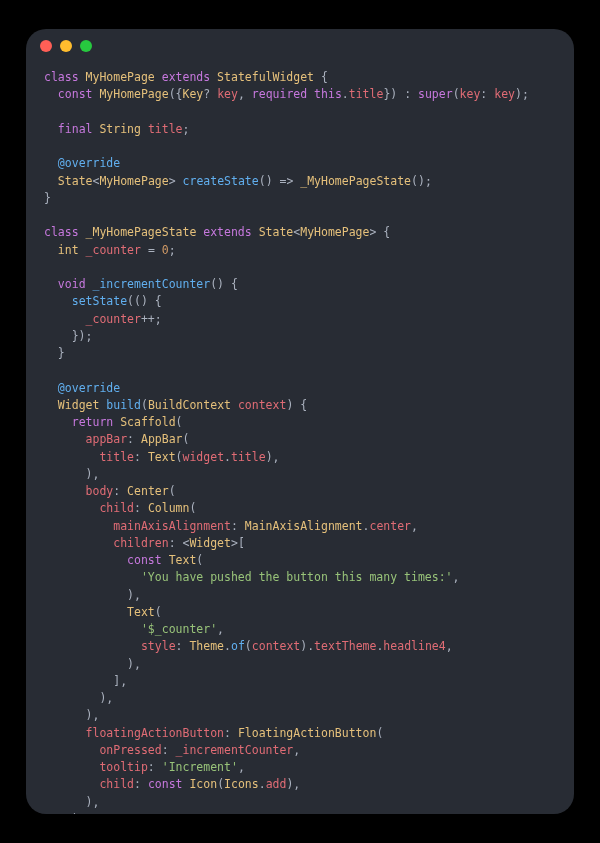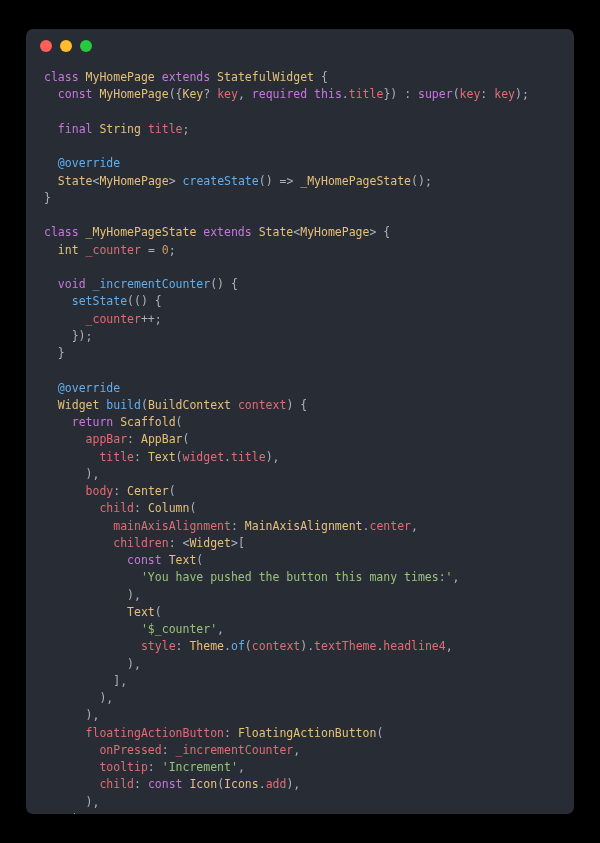--- a/index.html
+++ b/index.html
@@ -11,21 +11,21 @@
       font-size: 11.5px;
       line-height: 1.5;
       display: flex;
       align-items: center;
       justify-content: center;
     }
     .window {
       width: 548px;
       height: 785px;
       background: #282c34;
-      border-radius: 7px;
+      border-radius: 20px;
       box-shadow: 0 10px 40px rgba(0,0,0,0.6);
       overflow: hidden;
     }
     .titlebar {
       height: 34px;
       display: flex;
       align-items: center;
       padding-left: 14px;
       gap: 8px;
     }

